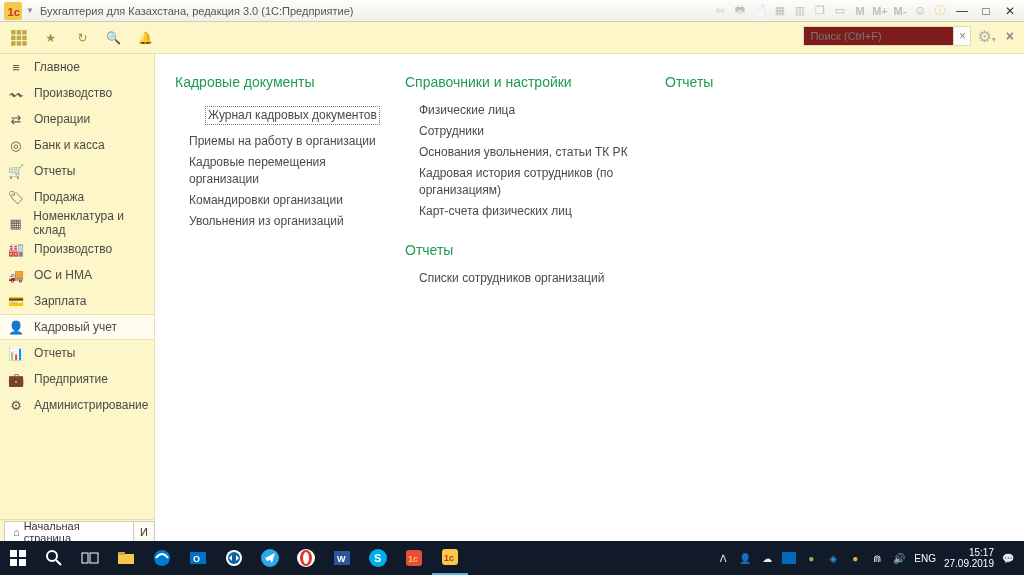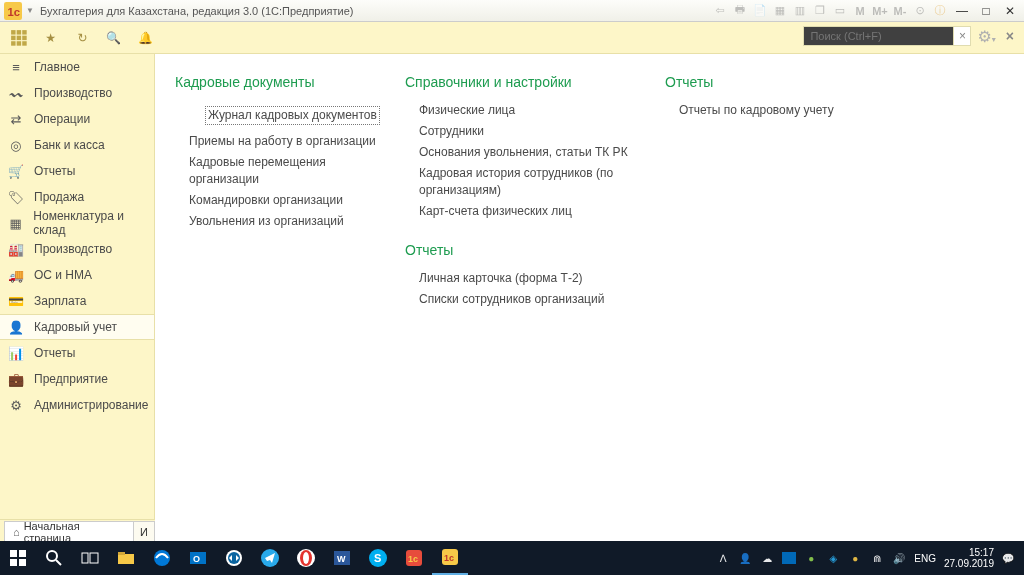--- a/index.html
+++ b/index.html
@@ -14,21 +14,21 @@
   .titlebar-icons .ico { width:16px; height:16px; opacity:0.45; display:flex; align-items:center; justify-content:center; font-size:11px; color:#777; }
   .titlebar-icons .M { font-weight:bold; }
   .winbtn { width:20px; height:14px; display:flex; align-items:center; justify-content:center; }
   
   
   .toolbar { height:32px; background:#fdf6c8; border-bottom:1px solid #e8e0a8; display:flex; align-items:center; position:relative; }
   .toolbar-left { width:155px; display:flex; align-items:center; gap:14px; padding-left:10px; }
   .t-icon { width:18px; height:18px; color:#a58f42; display:flex; align-items:center; justify-content:center; }
   .toolbar-right { position:absolute; right:6px; top:4px; display:flex; align-items:center; gap:6px; }
   .search { display:flex; align-items:center; }
-  .search input { width:150px; height:20px; border:1px solid #e0dcb0; background:#404040; padding:0 6px; font-size:11px; color:#999; border-right:none; }
+  .search input { width:150px; height:20px; border:1px solid #e0dcb0; background:#7f1d1d; padding:0 6px; font-size:11px; color:#999; border-right:none; }
   .search .clr { width:18px; height:20px; border:1px solid #e0dcb0; background:#fff; display:flex; align-items:center; justify-content:center; color:#888; font-size:12px; }
   .toolbar-right .gear { color:#b0b0b0; font-size:16px; }
   .toolbar-right .cls { color:#888; font-size:14px; font-weight:bold; padding:0 4px; }
   
   .app { display:flex; height:487px; }
   
   
   .sidebar { width:155px; background:#fdf6c8; border-right:1px solid #e8e0a8; display:flex; flex-direction:column; }
   .side-item { display:flex; align-items:center; height:26px; padding-left:8px; gap:10px; color:#4a4a4a; cursor:pointer; }
   .side-item.active { background:#fffdf0; border-top:1px solid #e8e0a8; border-bottom:1px solid #e8e0a8; }
@@ -219,34 +219,26 @@
             <div>
               <span class="link">Кадровая история сотрудников (по организациям)</span>
             </div>
             <div>
               <span class="link">Карт-счета физических лиц</span>
             </div>
           </div>
         <div class="sec-title mt">Отчеты</div>
         <div id="col2b-links">
             <div>
-              <span class="link">Личная карточка (форма Т-2)</span>
-            </div>
-            <div>
               <span class="link">Списки сотрудников организаций</span>
             </div>
           </div>
       </div>
       <div class="col c3">
         <div class="sec-title">Отчеты</div>
-        <div id="col3-links">
-            <div>
-              <span class="link">Отчеты по кадровому учету</span>
-            </div>
-          </div>
       </div>
     </div>
   </div>
 </div>
 
 <div class="bottombar">
   <div class="btab">
     <span class="h">⌂</span>
     <span>Начальная страница</span>
   </div>

